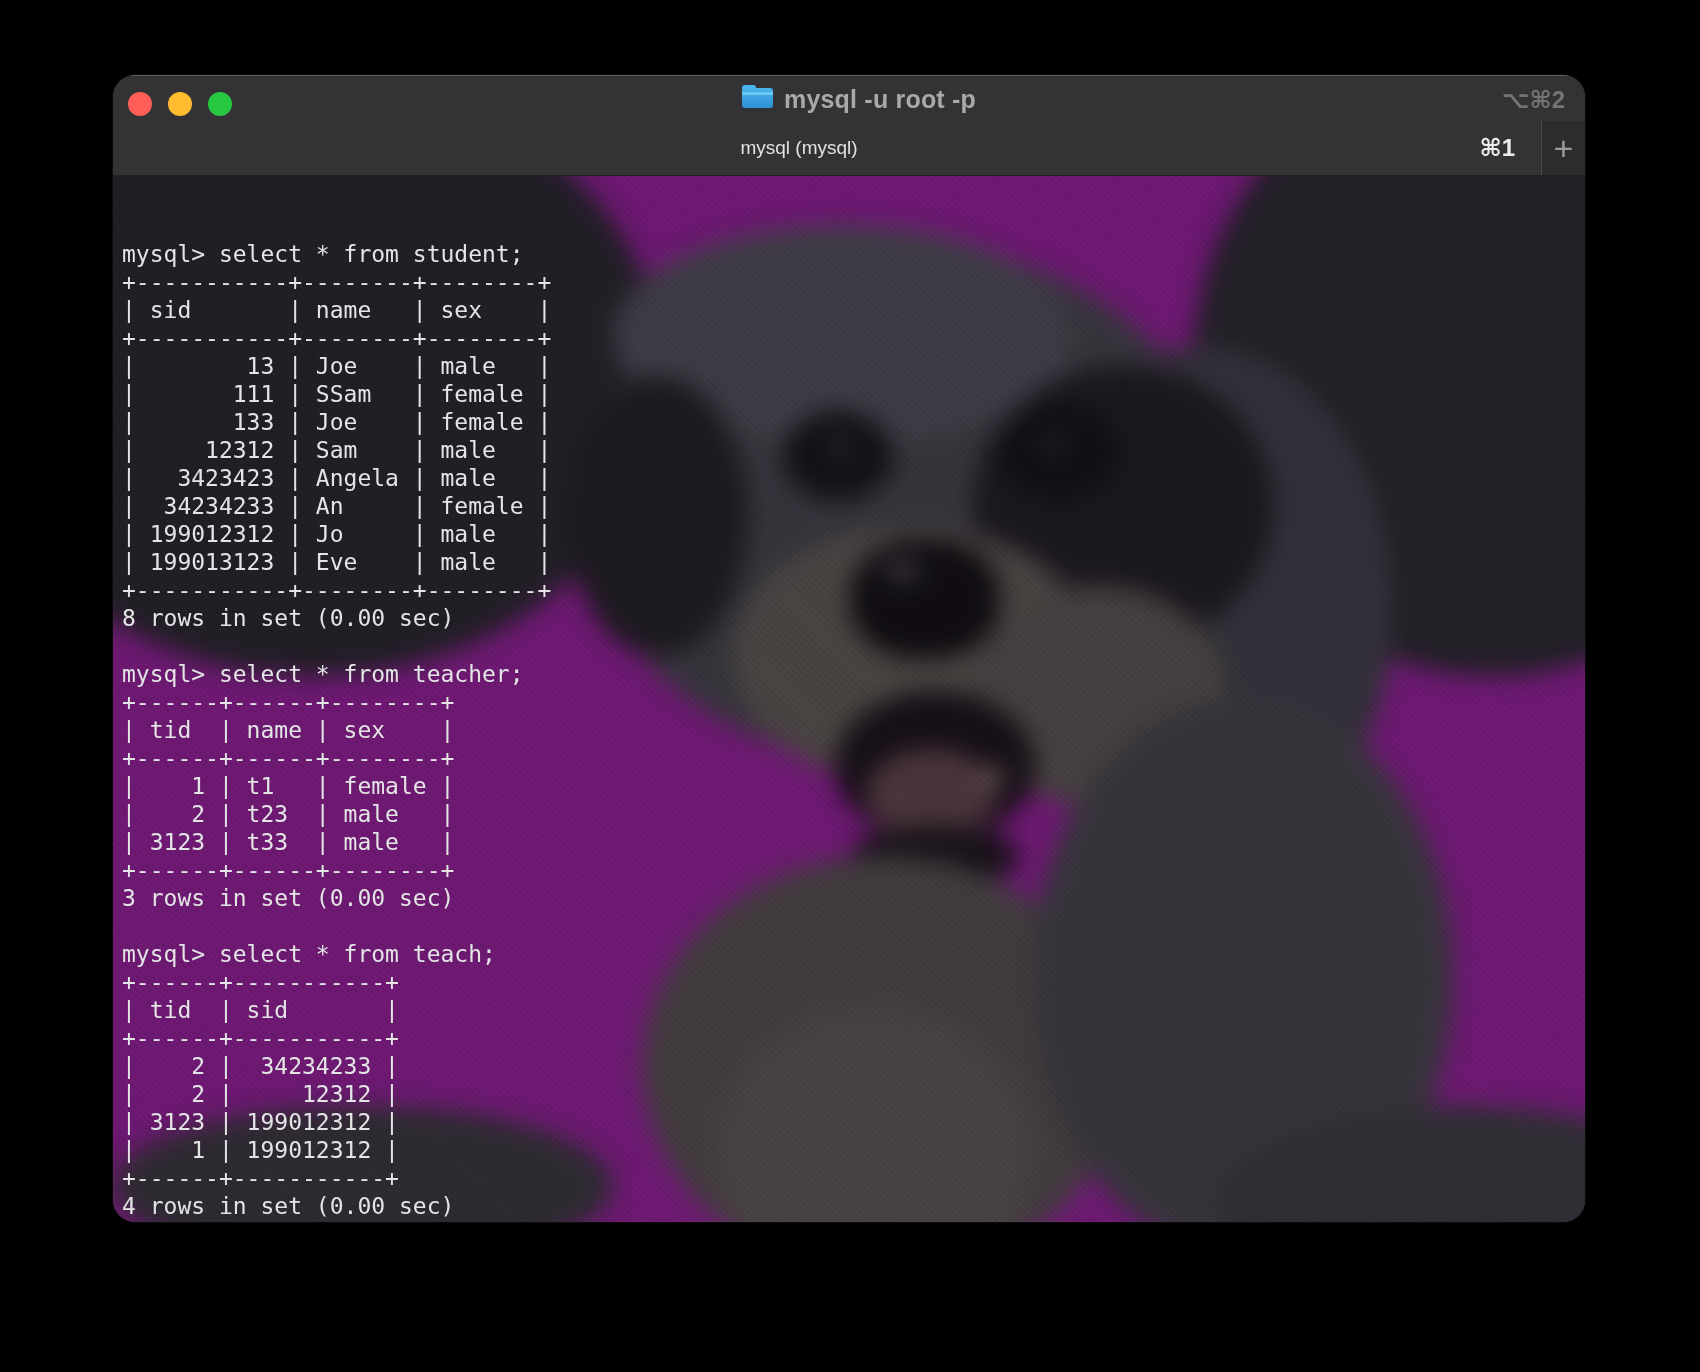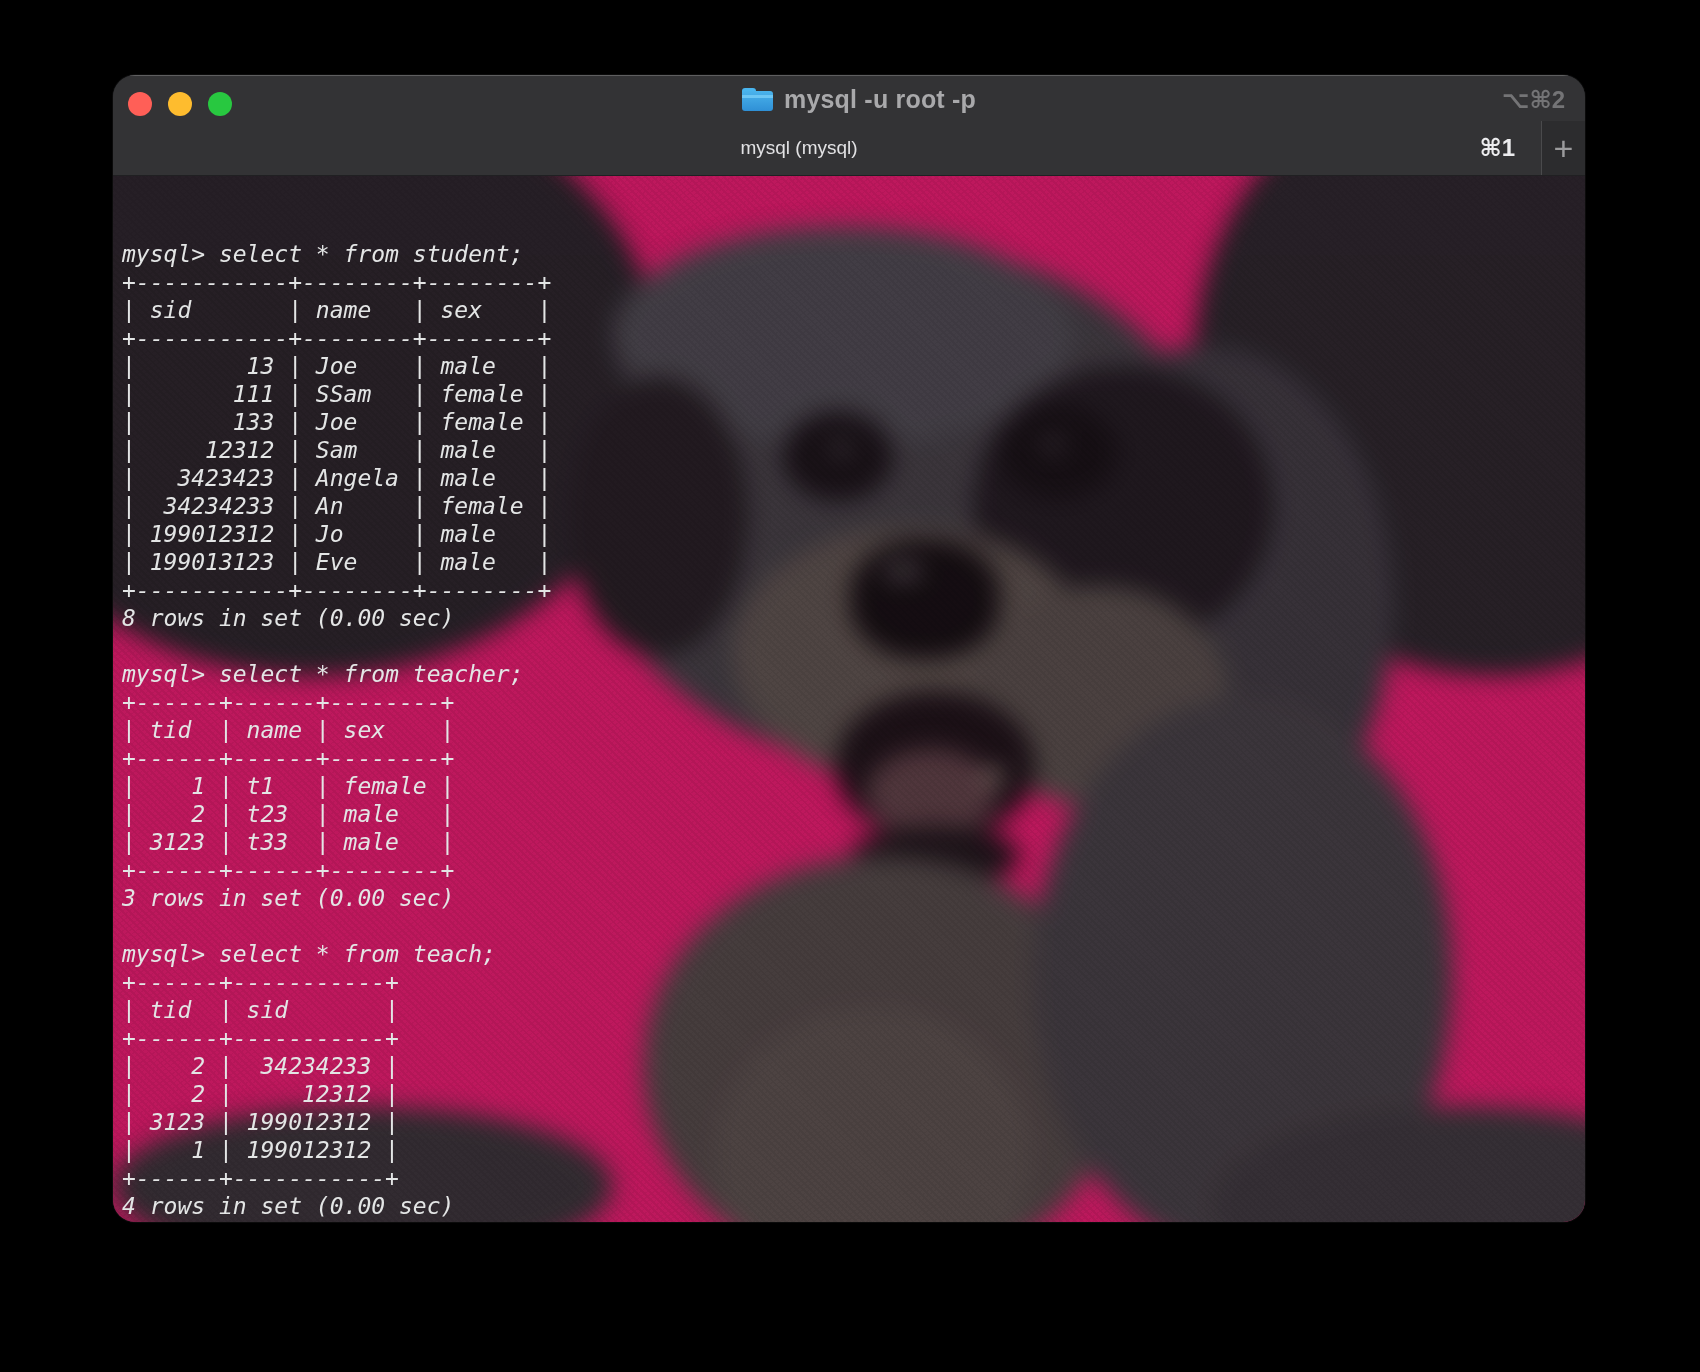--- a/index.html
+++ b/index.html
@@ -14,21 +14,21 @@
           background:#5f5f60;z-index:9;}
 
   .titlebar{position:relative;height:46px;background:#333335;
             display:flex;align-items:center;justify-content:center;z-index:5;}
   .lights{position:absolute;left:15px;top:17px;display:flex;gap:16px;}
   .light{width:24px;height:24px;border-radius:50%;}
   .light.red{background:#ff5f57;}
   .light.yellow{background:#febc2e;}
   .light.green{background:#28c840;}
 
-  .title-group{display:flex;align-items:center;gap:11px;margin-top:2px;padding-left:20px;}
+  .title-group{display:flex;gap:11px;margin-top:2px;padding-left:20px;}
   .folder{position:relative;width:31px;height:23px;}
   .folder .back{position:absolute;left:0;top:0;width:14px;height:8px;
                 background:#49b5ee;border-radius:3px 3px 0 0;}
   .folder .body{position:absolute;left:0;top:3px;width:31px;height:20px;
                 background:linear-gradient(#4ab3ec,#2f90d6);border-radius:3px;}
   .folder .lip{position:absolute;left:0;top:7px;width:31px;height:3px;background:#6cc6f4;}
   .window-title{color:#a9a9ab;font-size:25px;font-weight:bold;letter-spacing:.2px;}
   .window-shortcut{position:absolute;right:20px;top:11px;color:#747476;
                    font-size:24px;font-weight:bold;}
 
@@ -36,21 +36,21 @@
           border-bottom:1px solid #202022;z-index:5;}
   .tab{flex:1;position:relative;display:flex;align-items:center;justify-content:center;}
   .tab-label{color:#e2e2e4;font-size:19px;margin-right:56px;}
   .tab-shortcut{position:absolute;right:26px;top:50%;transform:translateY(-50%);
                 color:#ececee;font-size:24px;font-weight:bold;}
   .newtab{width:43px;background:#2c2c2e;border-left:1px solid#4a4a4c;
           display:flex;align-items:center;justify-content:center;
           color:#9b9b9d;font-size:34px;font-weight:300;line-height:1;}
 
   
-  .terminal{position:absolute;left:0;top:101px;right:0;bottom:0;background:#be185d;overflow:hidden;font-style:italic;}
+  .terminal{position:absolute;left:0;top:101px;right:0;bottom:0;background:#701a75;overflow:hidden;}
 
   
   .dog-art{position:absolute;inset:0;filter:blur(12px);opacity:.95;z-index:1;}
   .shape{position:absolute;border-radius:50%;}
   .bg-dark-tl{left:-150px;top:-100px;width:700px;height:600px;background:#1e2023;}
   .bg-dark-tr{left:1080px;top:-120px;width:600px;height:620px;background:#1f2124;}
   .head-fur{left:470px;top:70px;width:640px;height:520px;background:#34373a;}
   .head-tufts{left:500px;top:50px;width:460px;height:220px;background:#3c4044;}
   .side-fur-right{left:900px;top:170px;width:380px;height:520px;background:#303337;}
   .ear-left{left:455px;top:200px;width:180px;height:280px;background:#1a1b1d;}

